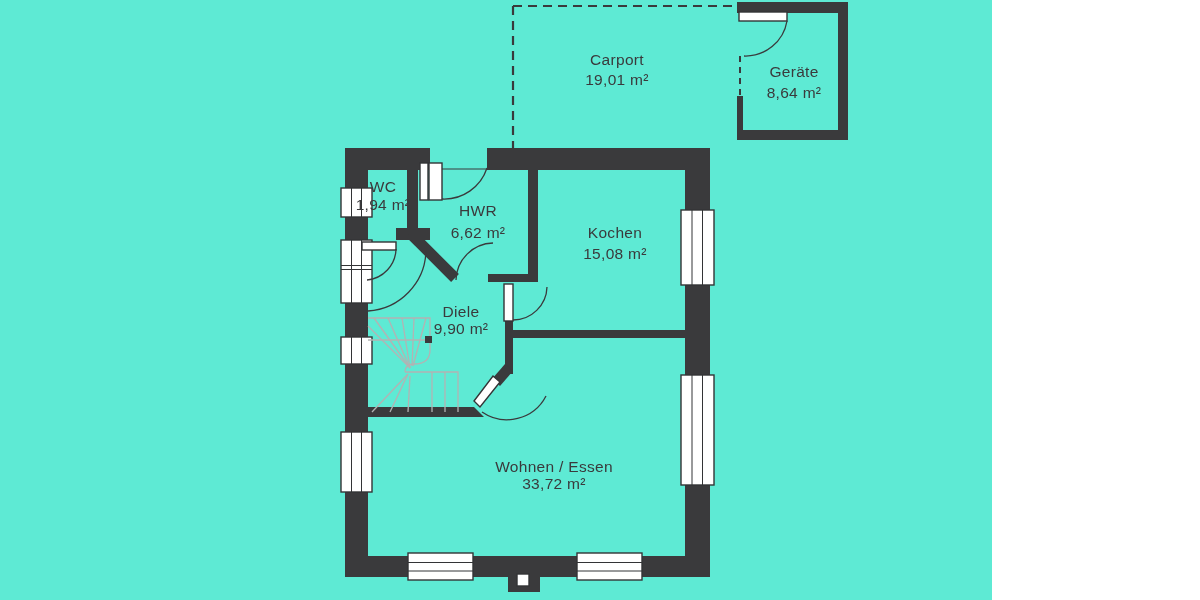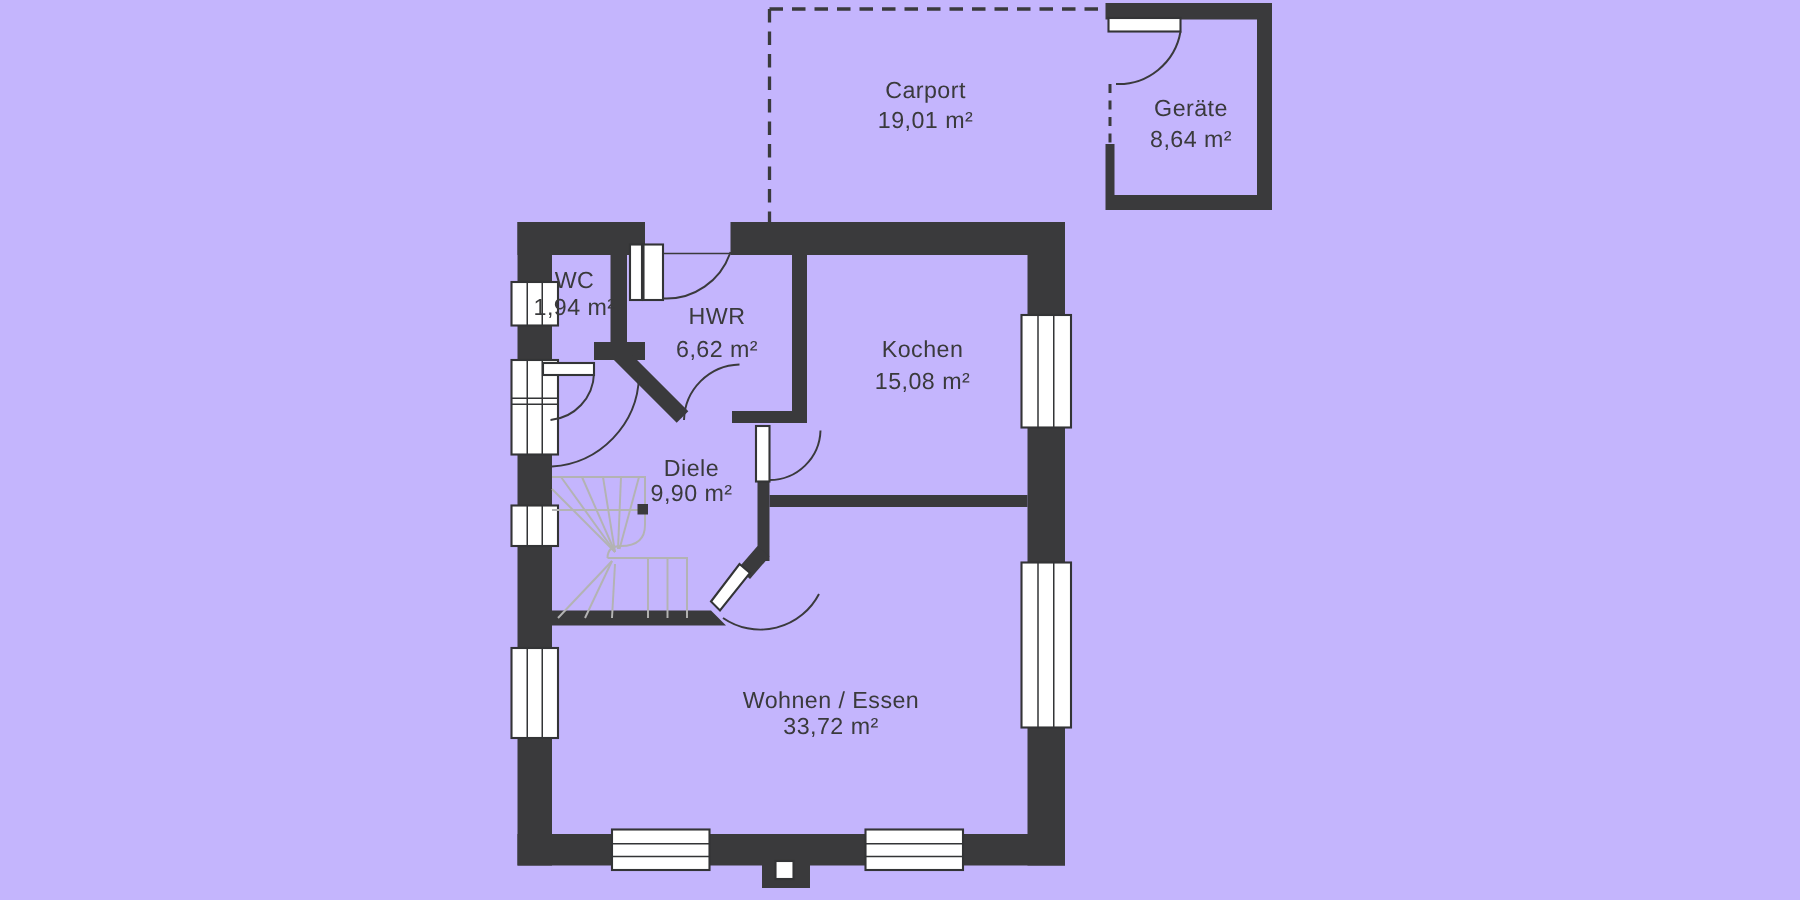--- a/index.html
+++ b/index.html
@@ -2,23 +2,23 @@
 <html><head>
 <meta charset="utf-8">
 <style>
   html, body {
     margin: 0;
     padding: 0;
     background: #ffffff;
   }
   .plan-wrap {
     position: relative;
-    width: 1200px;
+    width: 992px;
     height: 600px;
-    background: #c4b5fd;
+    background: #5eead4;
     overflow: hidden;
     font-family: "Liberation Sans", sans-serif;
   }
   svg text {
     font-family: "Liberation Sans", sans-serif;
     font-size: 15.5px;
     fill: #3a3a3c;
     letter-spacing: 0.3px;
   }
   .wall { fill: #3a3a3c; stroke: none; }

